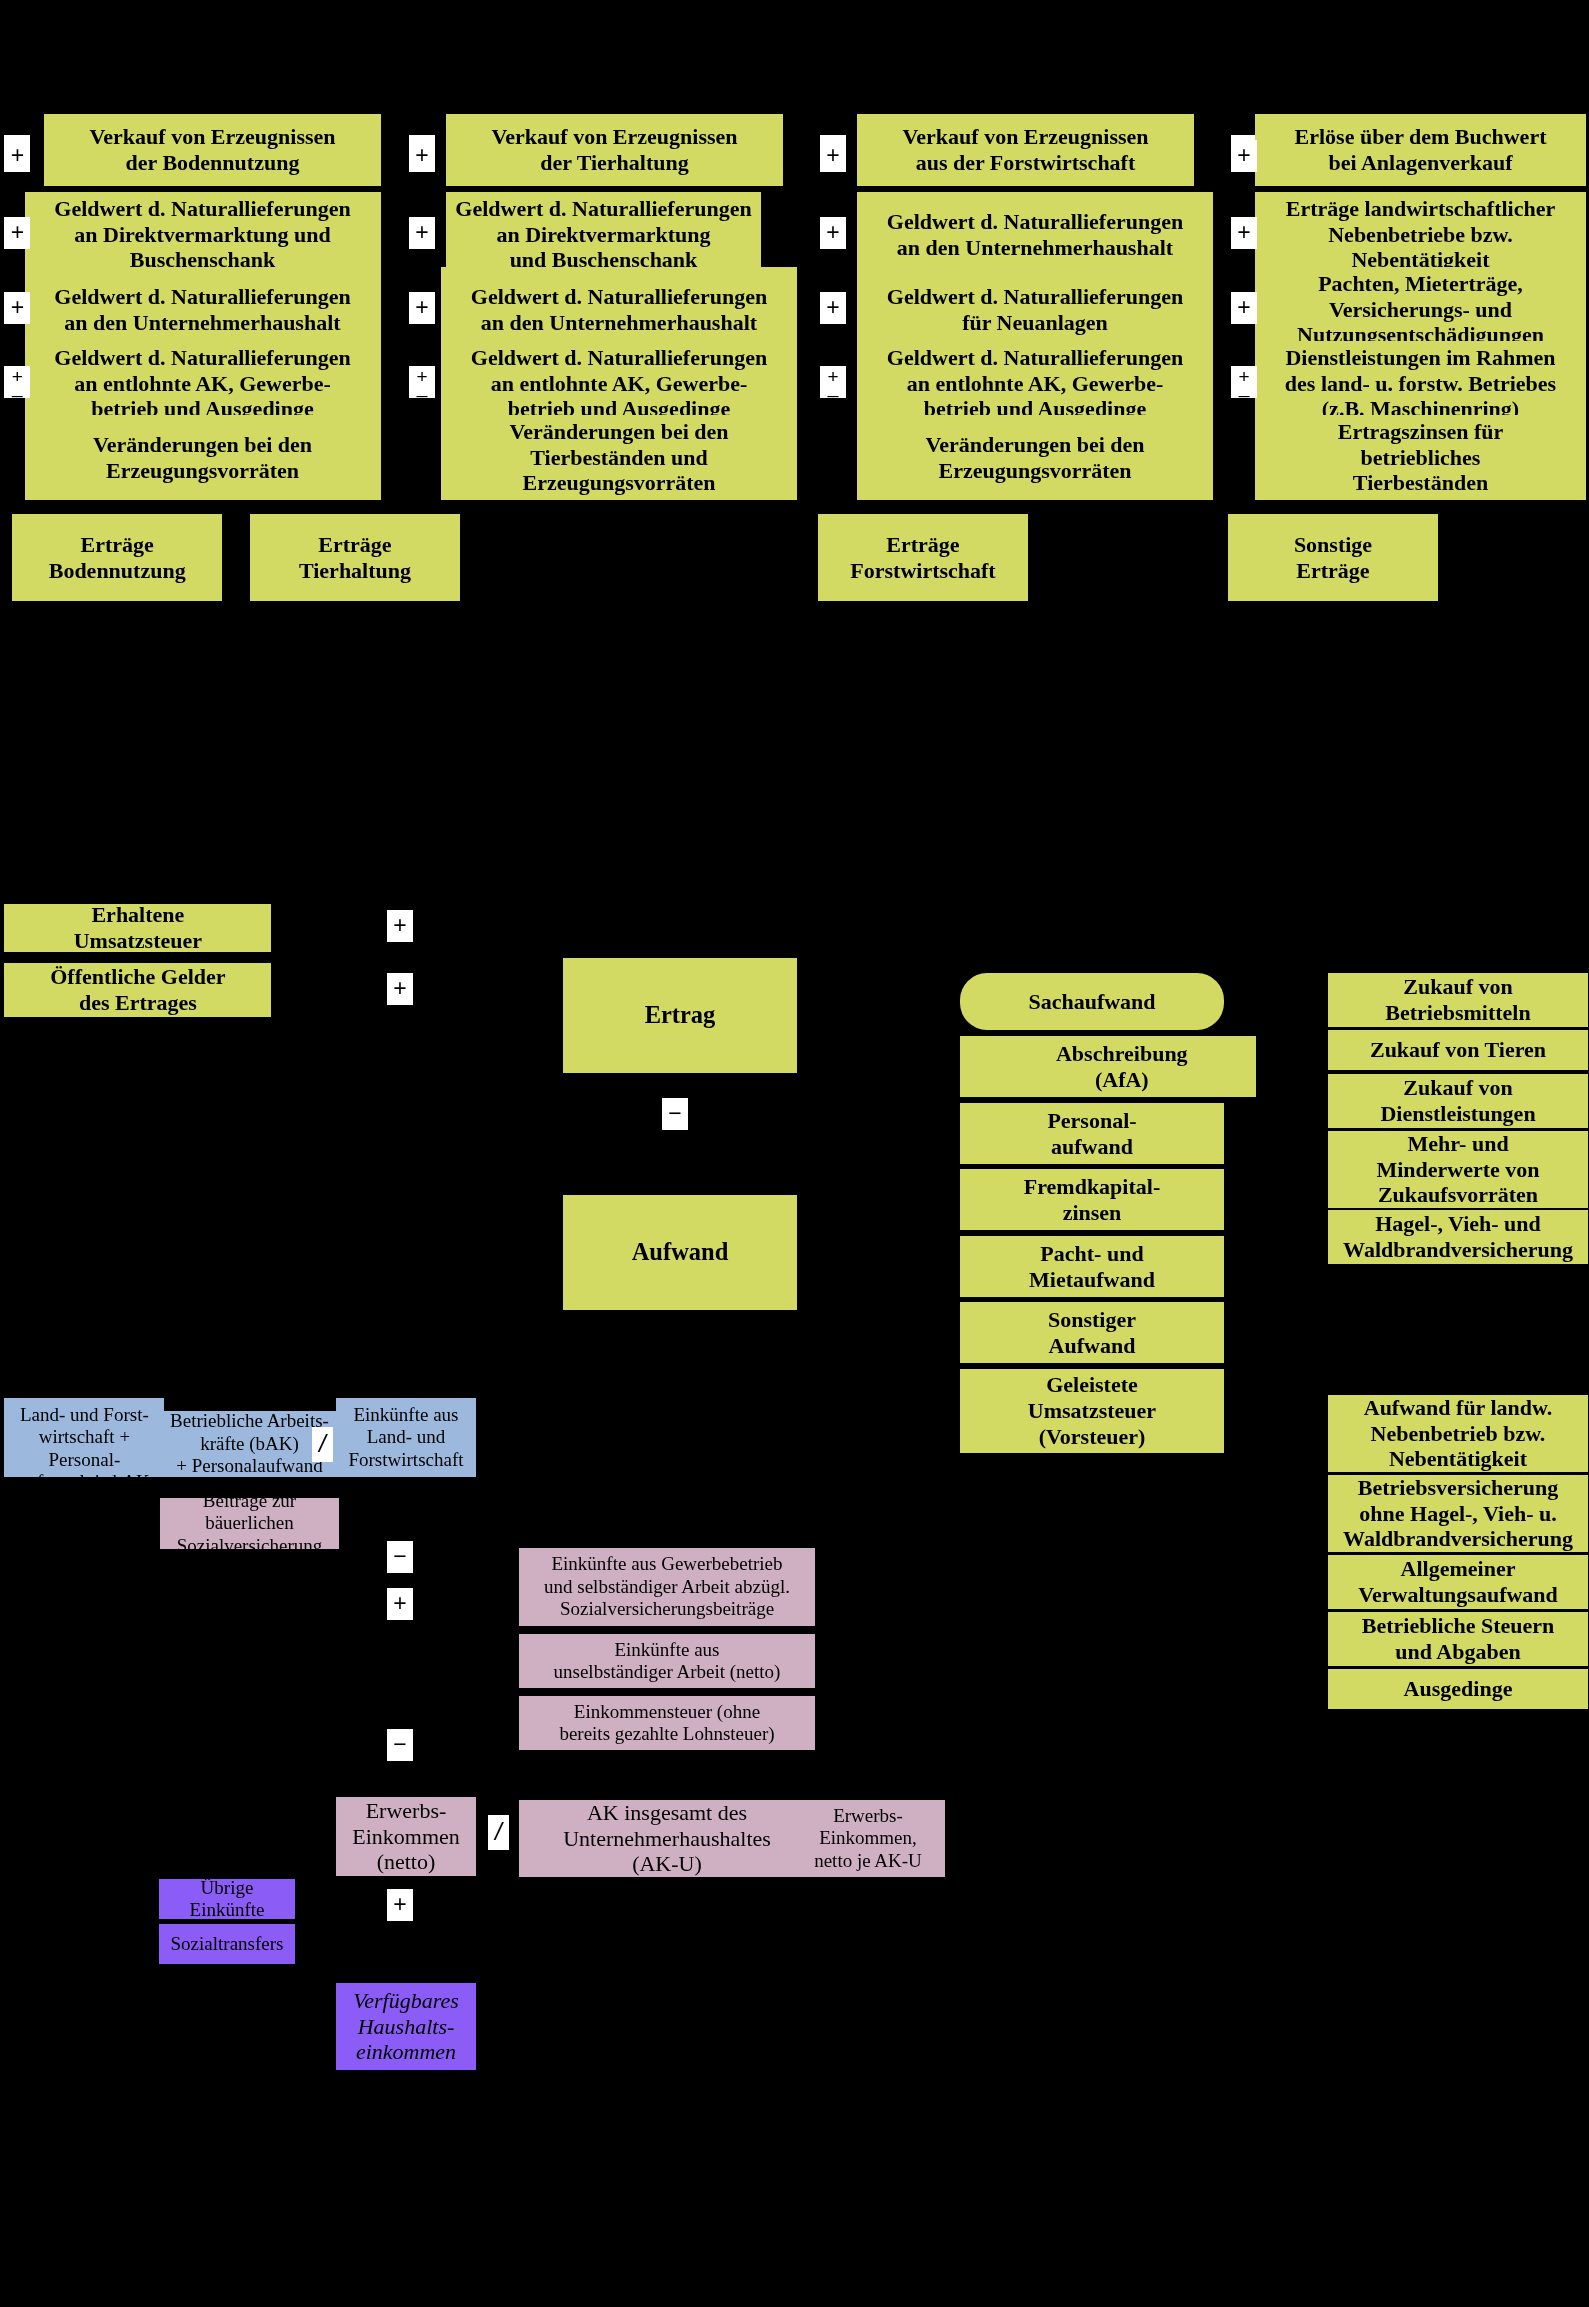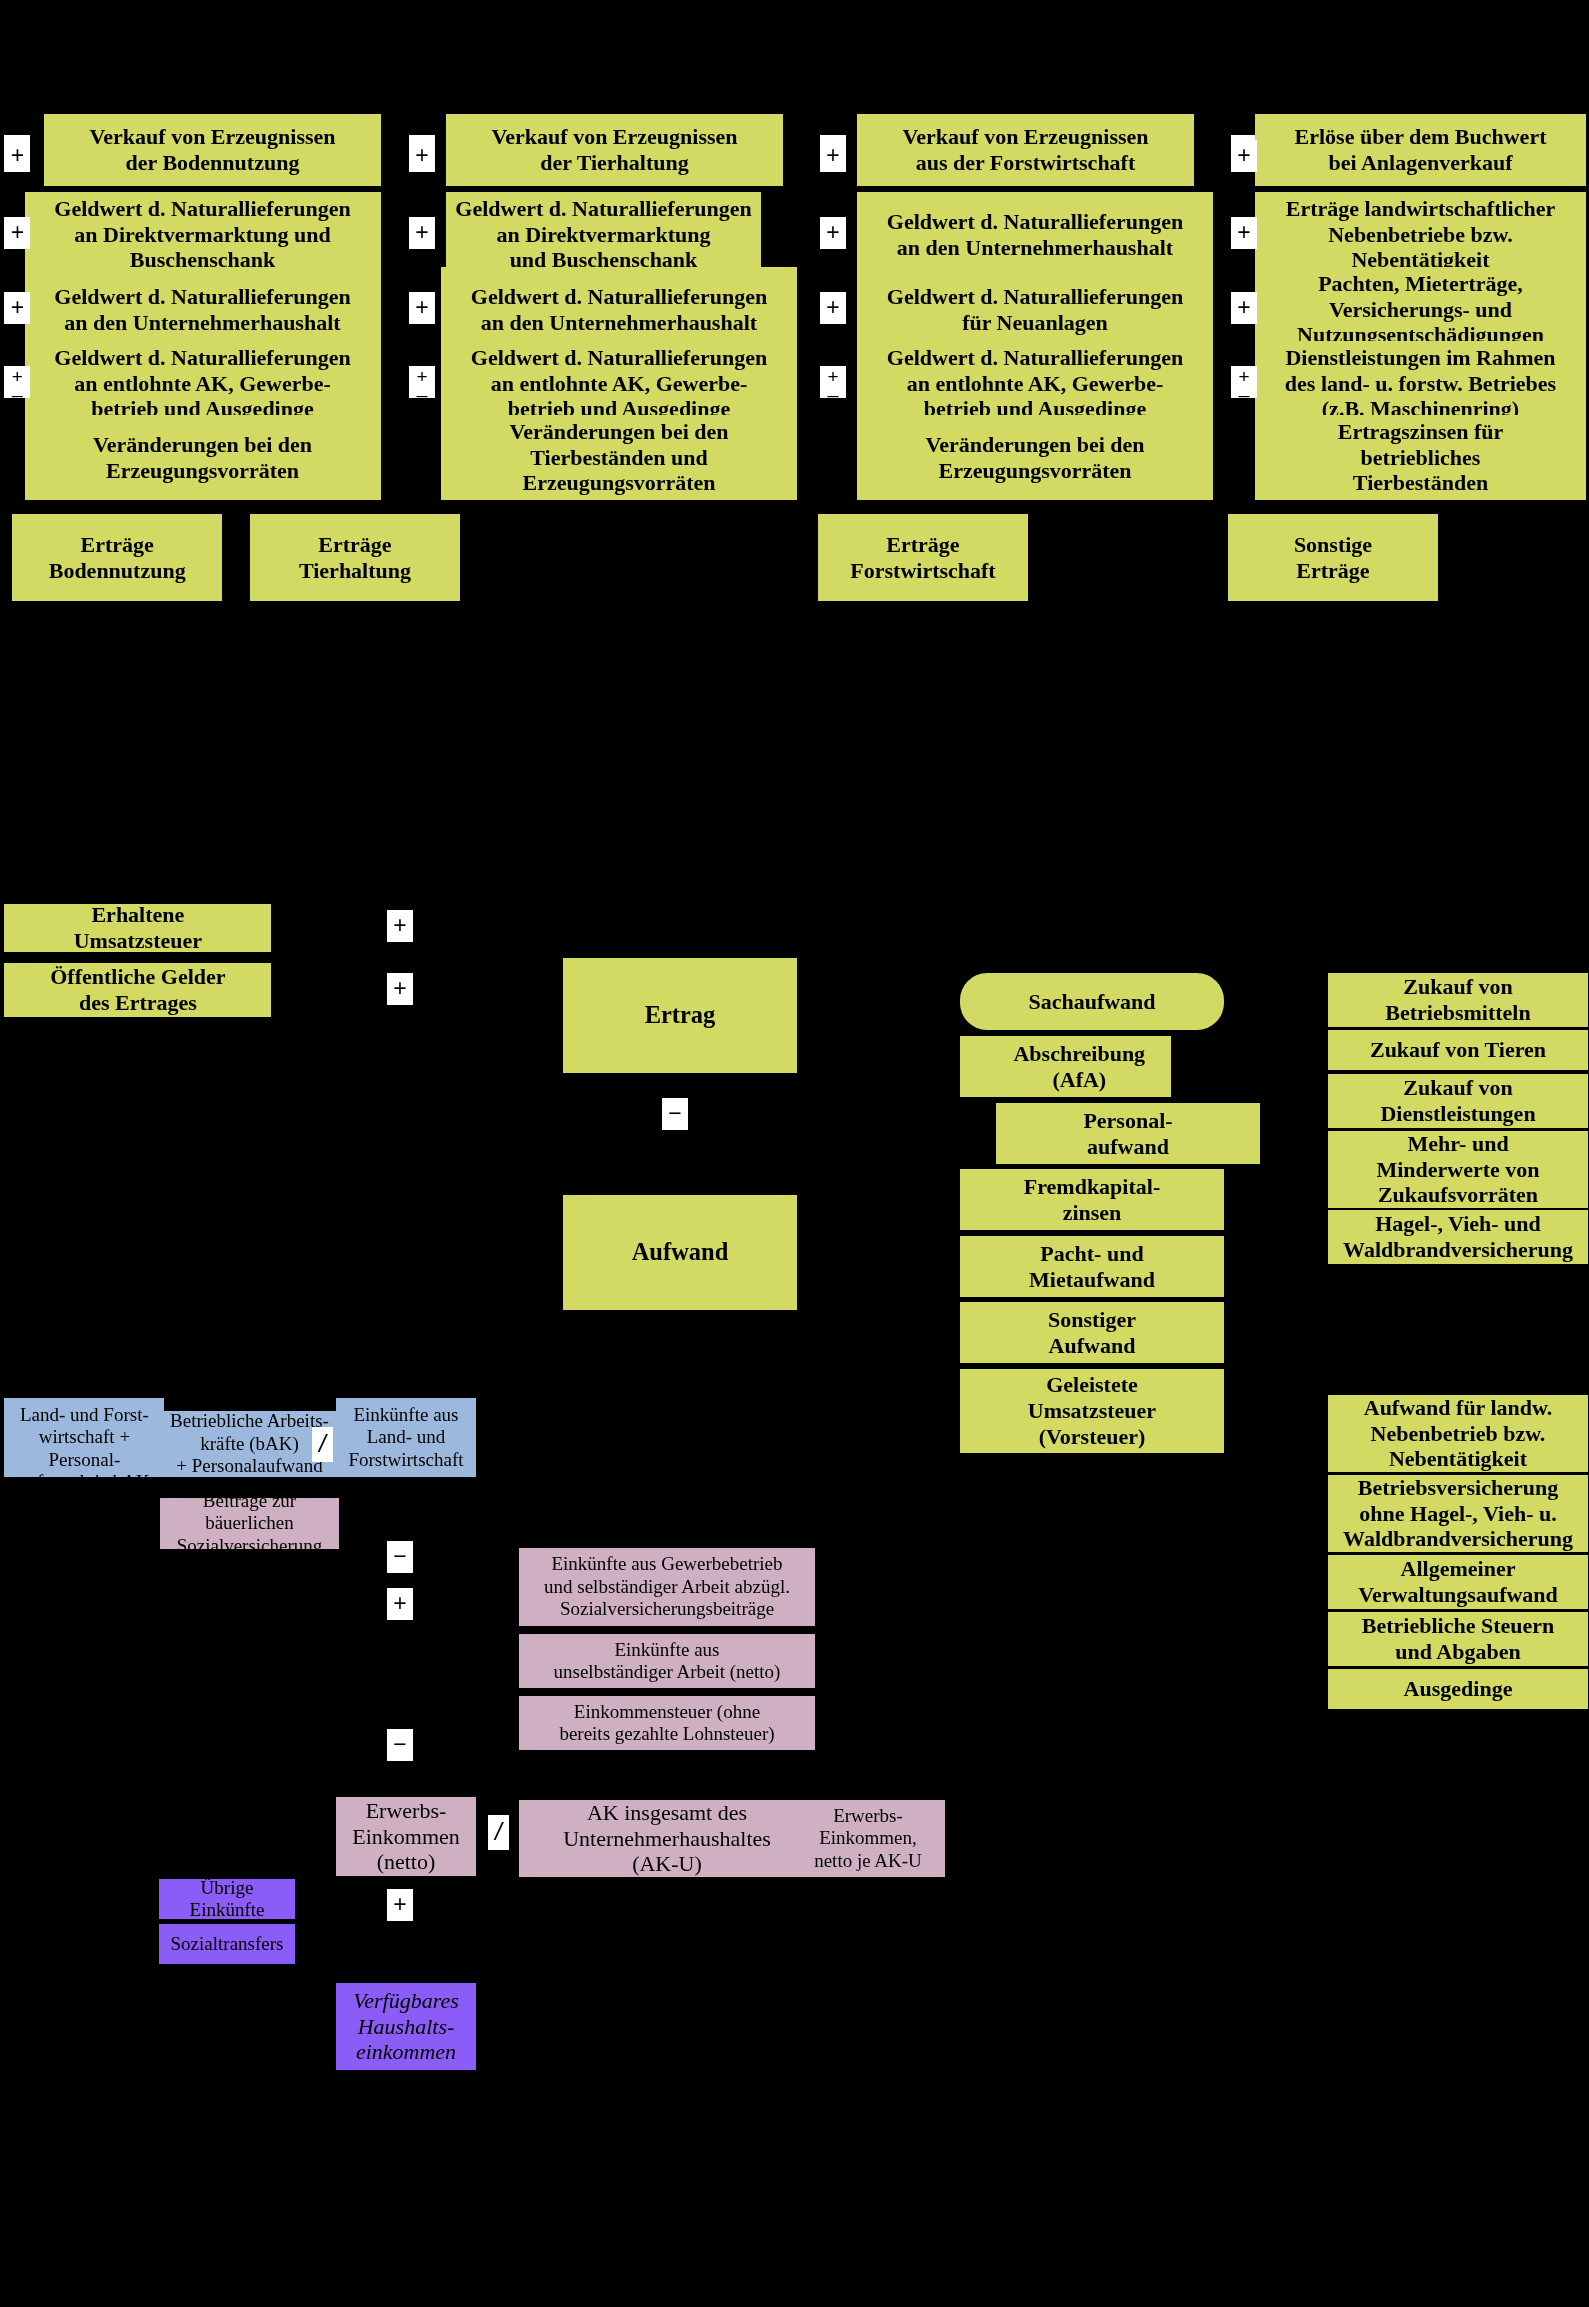--- a/index.html
+++ b/index.html
@@ -161,23 +161,23 @@
 
   <div class="box green" style="left:4.4px;top:963px;width:267px;height:54px;font-size:22px;">Öffentliche Gelder
 des Ertrages</div>
   <div class="op" style="left:387px;top:973px;width:26px;height:31.5px;font-size:23px;">+</div>
 
   <div class="box green" style="left:563px;top:958px;width:234px;height:115px;font-size:24.5px;">Ertrag</div>
   <div class="op" style="left:662px;top:1098px;width:26px;height:31.5px;font-size:23px;">−</div>
   <div class="box green" style="left:563px;top:1195px;width:234px;height:115px;font-size:24.5px;">Aufwand</div>
 
   <div class="box green" style="left:960px;top:973px;width:264px;height:57px;font-size:22px;border-radius:27px;">Sachaufwand</div>
-  <div class="box green" style="left:960px;top:1036px;width:211px;height:61px;font-size:22px;padding-left:32px;">Abschreibung
+  <div class="box green" style="left:960px;top:1036px;width:296px;height:61px;font-size:22px;padding-left:32px;">Abschreibung
 (AfA)</div>
-  <div class="box green" style="left:960px;top:1103px;width:264px;height:61px;font-size:22px;margin-left:36px;">Personal-
+  <div class="box green" style="left:960px;top:1103px;width:264px;height:61px;font-size:22px;">Personal-
 aufwand</div>
   <div class="box green" style="left:960px;top:1169px;width:264px;height:61px;font-size:22px;">Fremdkapital-
 zinsen</div>
   <div class="box green" style="left:960px;top:1236px;width:264px;height:61px;font-size:22px;">Pacht- und
 Mietaufwand</div>
   <div class="box green" style="left:960px;top:1302px;width:264px;height:61px;font-size:22px;">Sonstiger
 Aufwand</div>
   <div class="box green" style="left:960px;top:1369px;width:264px;height:84px;font-size:22px;">Geleistete
 Umsatzsteuer
 (Vorsteuer)</div>

